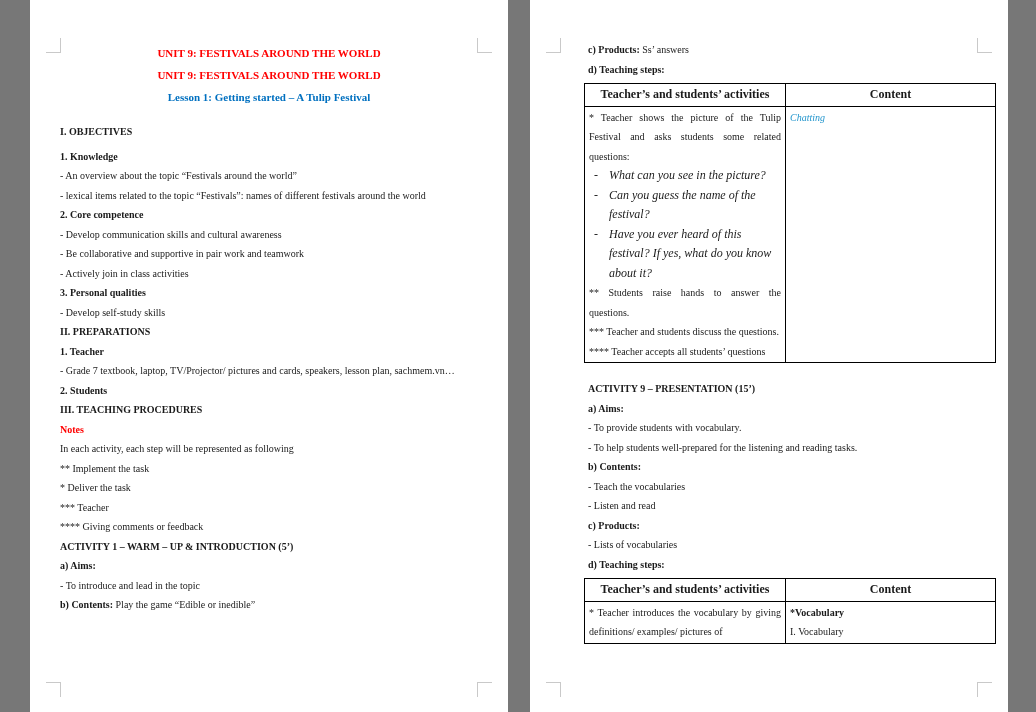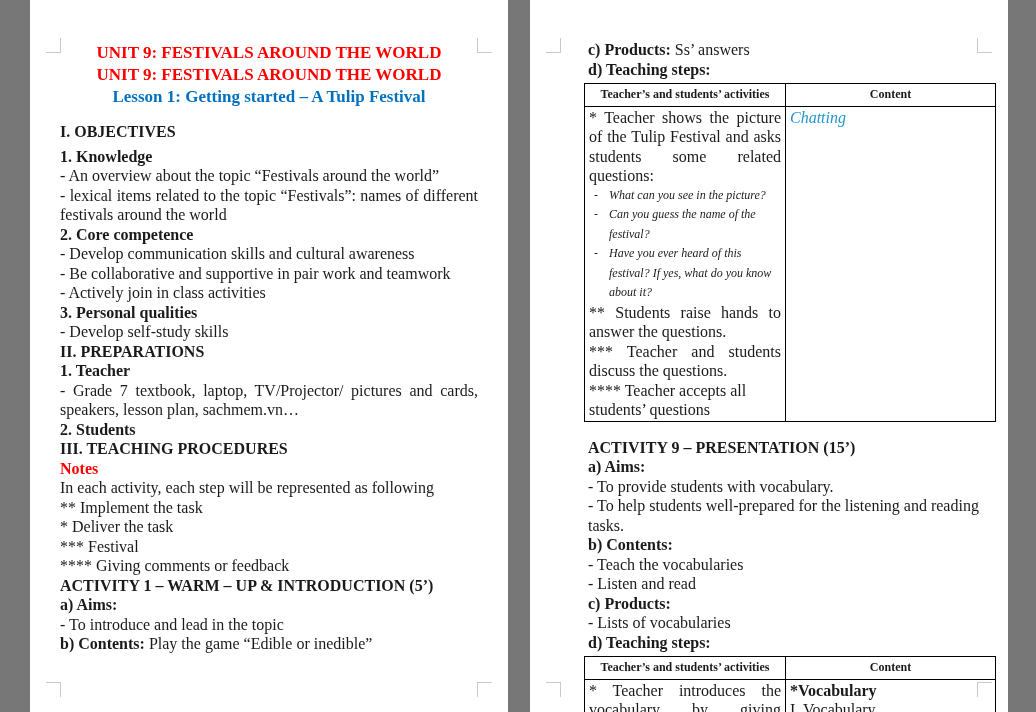--- a/index.html
+++ b/index.html
@@ -17,22 +17,22 @@
   .page{position:absolute;top:0;bottom:0;width:478px;background:var(--page_bg);}
   .p1{left:30px;}
   .p2{left:530px;}
   .crop{position:absolute;width:14px;height:14px;border:0 solid var(--cropmark);}
   .crop.tl{left:16px;top:38px;border-right-width:1px;border-bottom-width:1px;}
   .crop.tr{right:16px;top:38px;border-left-width:1px;border-bottom-width:1px;}
   .crop.bl{left:16px;top:682px;border-right-width:1px;border-top-width:1px;}
   .crop.br{right:16px;top:682px;border-left-width:1px;border-top-width:1px;}
   .c1{position:absolute;left:0;right:0;top:0;padding:42px 30px 0 30px;}
   .c2{position:absolute;left:0;right:0;top:0;padding:40px 12px 0 54px;}
-  .t{margin:0;font-size:16px;line-height:19.5px;color:#1a1a1a;}
-  .ttl{font-size:17px;line-height:22px;}
+  .t{margin:0;font-size:10px;line-height:19.5px;color:#1a1a1a;}
+  .ttl{font-size:11px;line-height:22px;}
   .b{font-weight:bold;}
   .red{color:var(--red);}
   .blue{color:var(--blue);}
   .ctr{text-align:center;}
   .jst{text-align:justify;}
   .sp14{height:14px;}
   .mt5{margin-top:5px;}
   .mt16{margin-top:16px;}
   .ind4{margin-left:4px;}
   table.steps{border-collapse:collapse;width:412px;margin:4px 0 0 0;table-layout:fixed;}
@@ -74,21 +74,21 @@
       <p class="t">- Develop self-study skills</p>
       <p class="t b">II. PREPARATIONS</p>
       <p class="t b">1. Teacher</p>
       <p class="t jst">- Grade 7 textbook, laptop, TV/Projector/ pictures and cards, speakers, lesson plan, sachmem.vn…</p>
       <p class="t b">2. Students</p>
       <p class="t b">III. TEACHING PROCEDURES</p>
       <p class="t b red">Notes</p>
       <p class="t">In each activity, each step will be represented as following</p>
       <p class="t">** Implement the task</p>
       <p class="t">* Deliver the task</p>
-      <p class="t">*** Festival</p>
+      <p class="t">*** Teacher</p>
       <p class="t">**** Giving comments or feedback</p>
       <p class="t b">ACTIVITY 1 – WARM – UP &amp; INTRODUCTION (5’)</p>
       <p class="t b">a) Aims:</p>
       <p class="t">- To introduce and lead in the topic</p>
       <p class="t"><span class="b">b) Contents:</span><span> Play the game “Edible or inedible”</span></p>
     </div>
   </div>
 
   <div class="page p2">
     <i class="crop tl"></i>

